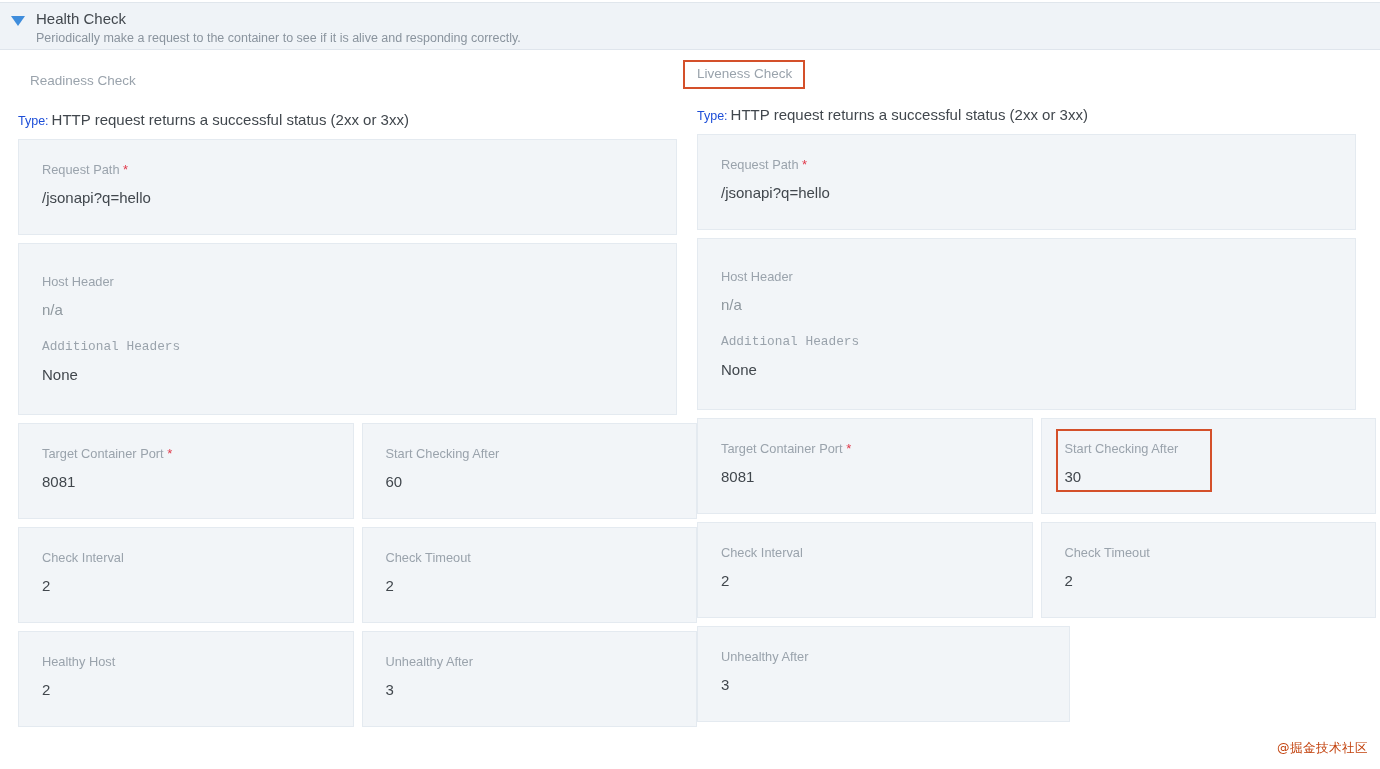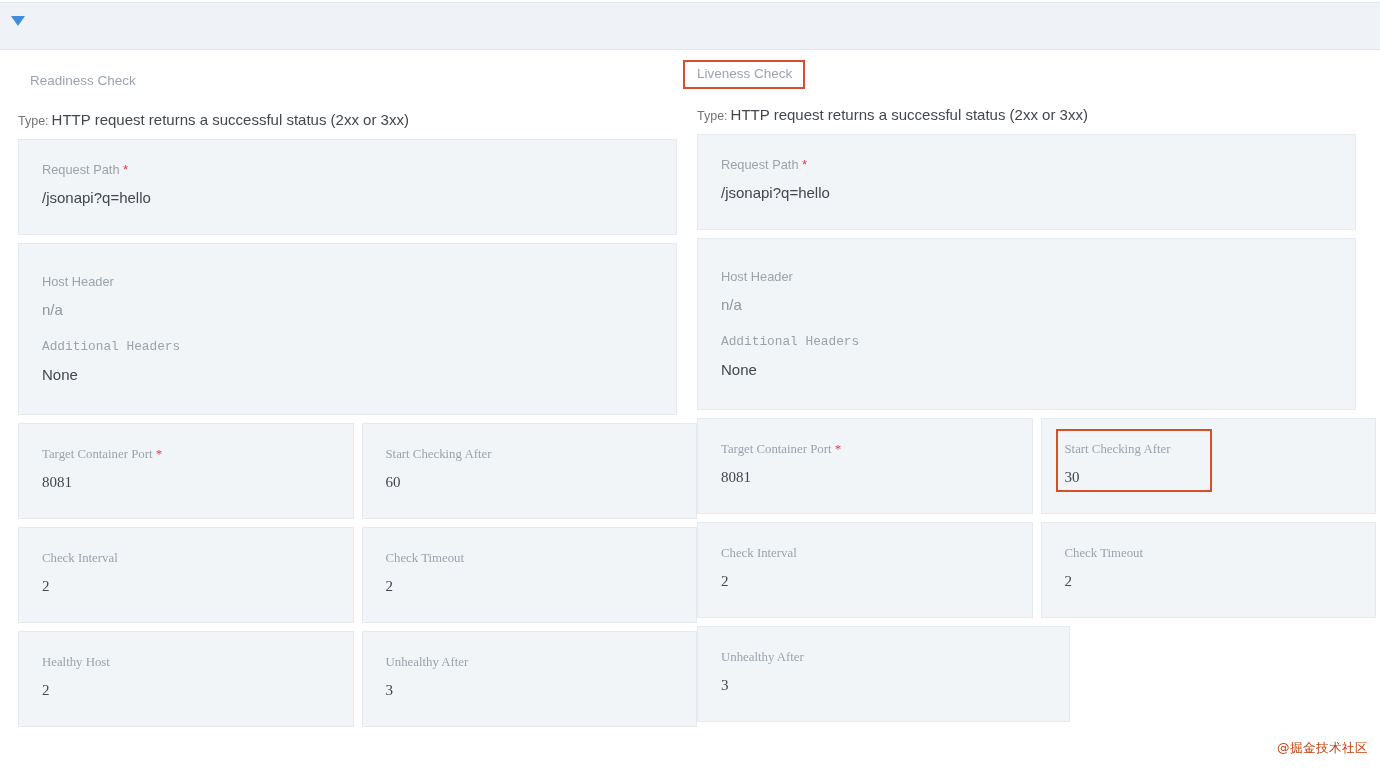--- a/index.html
+++ b/index.html
@@ -83,41 +83,41 @@
     margin-left: -14px;
     margin-top: 10px;
   }
 
   .type-row {
     margin-top: 17px;
     white-space: nowrap;
   }
   .type-key {
     font-size: 12.5px;
-    color: #737373;
+    color: #1d4ed8;
   }
   .type-val {
     font-size: 15px;
     color: #41474d;
     margin-left: 3px;
     text-align: center;
   }
 
   
   .cards { margin-top: 10px; }
   .row { display: flex; gap: 8px; margin-bottom: 8px; }
 
   .card {
     background: #f2f5f8;
     border: 1px solid #e4eaf0;
     padding: 22px 0 0 23px;
   }
   .card.w-full  { width: 659px; height: 96px; }
   .card.w-tall  { width: 659px; height: 172px; padding-top: 30px; }
-  .card.w-half  { width: 373px; height: 96px; font-family: Liberation Serif, serif; }
+  .card.w-half  { width: 373px; height: 96px; }
 
   .card-label {
     font-size: 12.8px;
     color: #9aa3ac;
     line-height: 16px;
     margin-bottom: 11px;
   }
   .req { color: #e0394a; font-size: 13px; }
   .card-value {
     font-size: 15px;
@@ -152,20 +152,24 @@
     font-family: "DejaVu Sans", sans-serif;
   }
 </style>
 </head>
 <body>
 
 <div class="section-header">
   <div class="collapse-arrow">
     <div class="tri"></div>
   </div>
+  <div class="header-text">
+    <div class="header-title">Health Check</div>
+    <div class="header-sub">Periodically make a request to the container to see if it is alive and responding correctly.</div>
+  </div>
 </div>
 
 <div class="content">
 
   <div class="col col-readiness">
 
     <div class="col-label">Readiness Check</div>
 
     <div class="type-row">
       <span class="type-key">Type:</span><span class="type-val">HTTP request returns a successful status (2xx or 3xx)</span>

